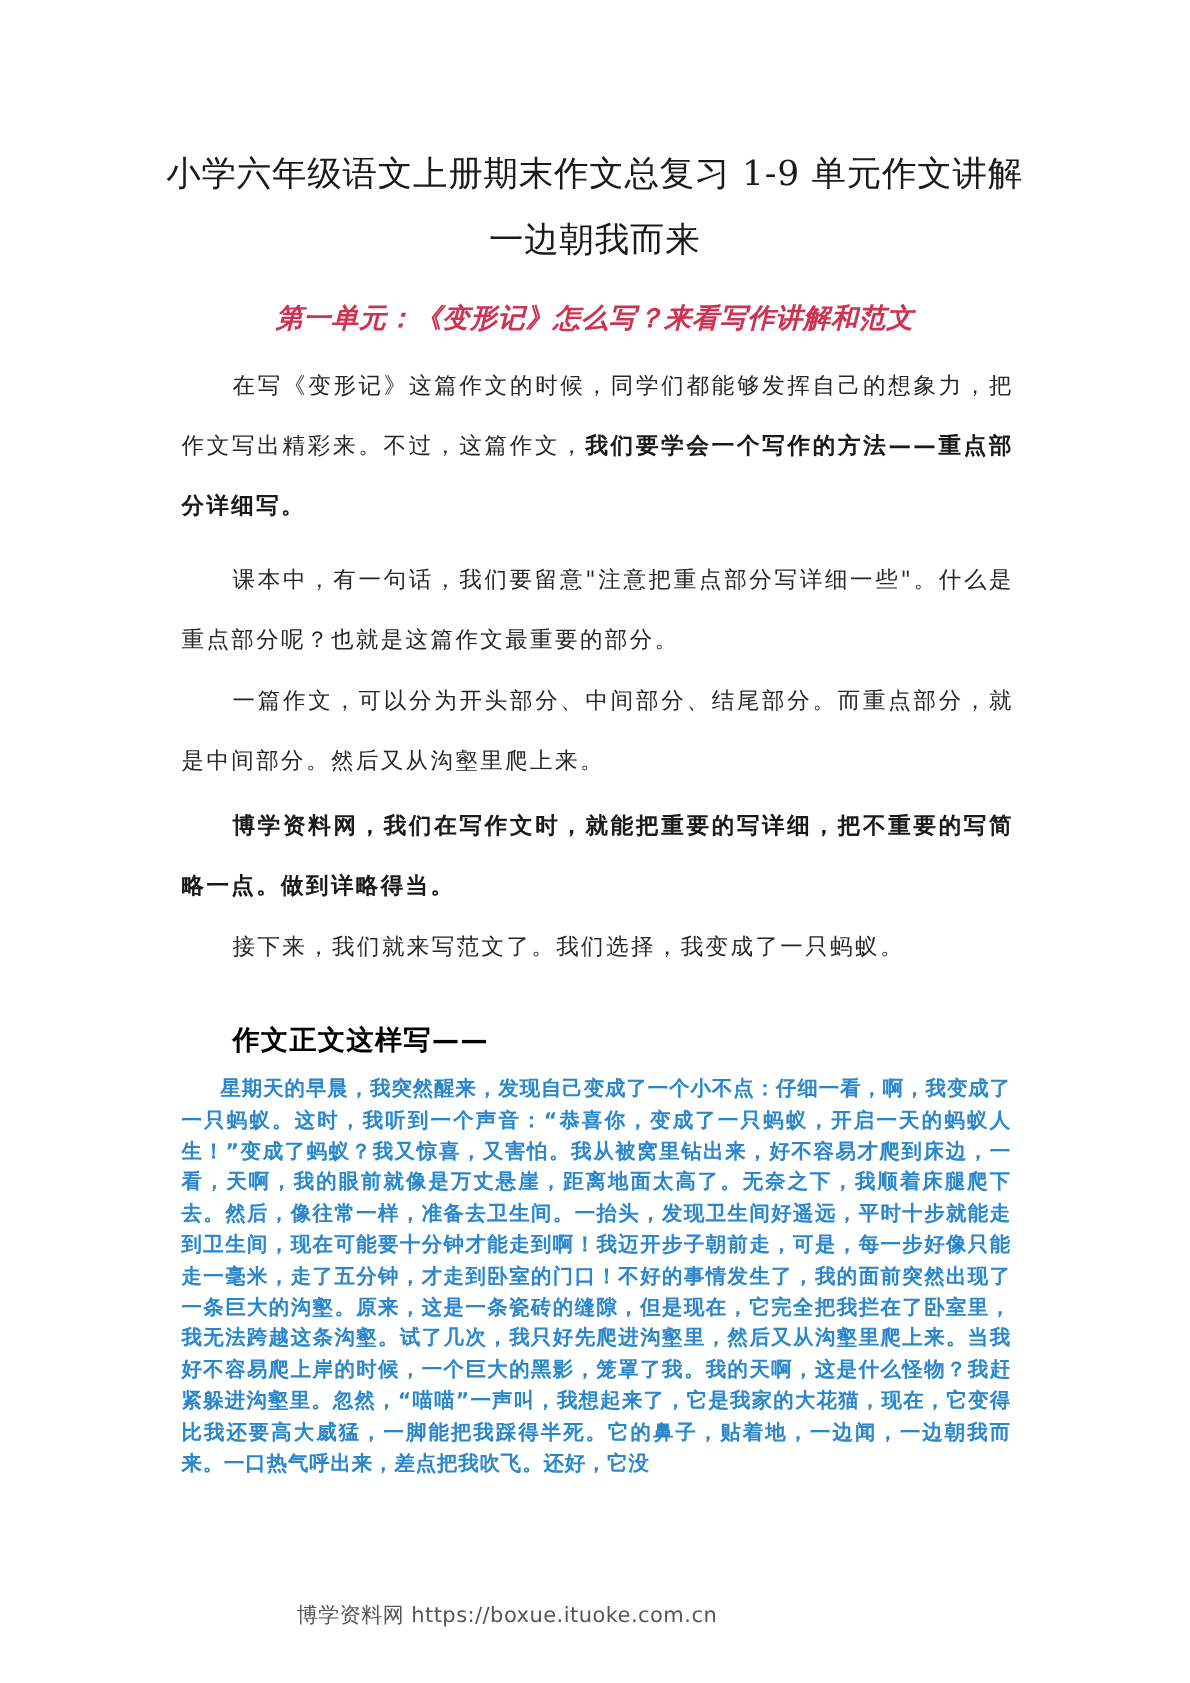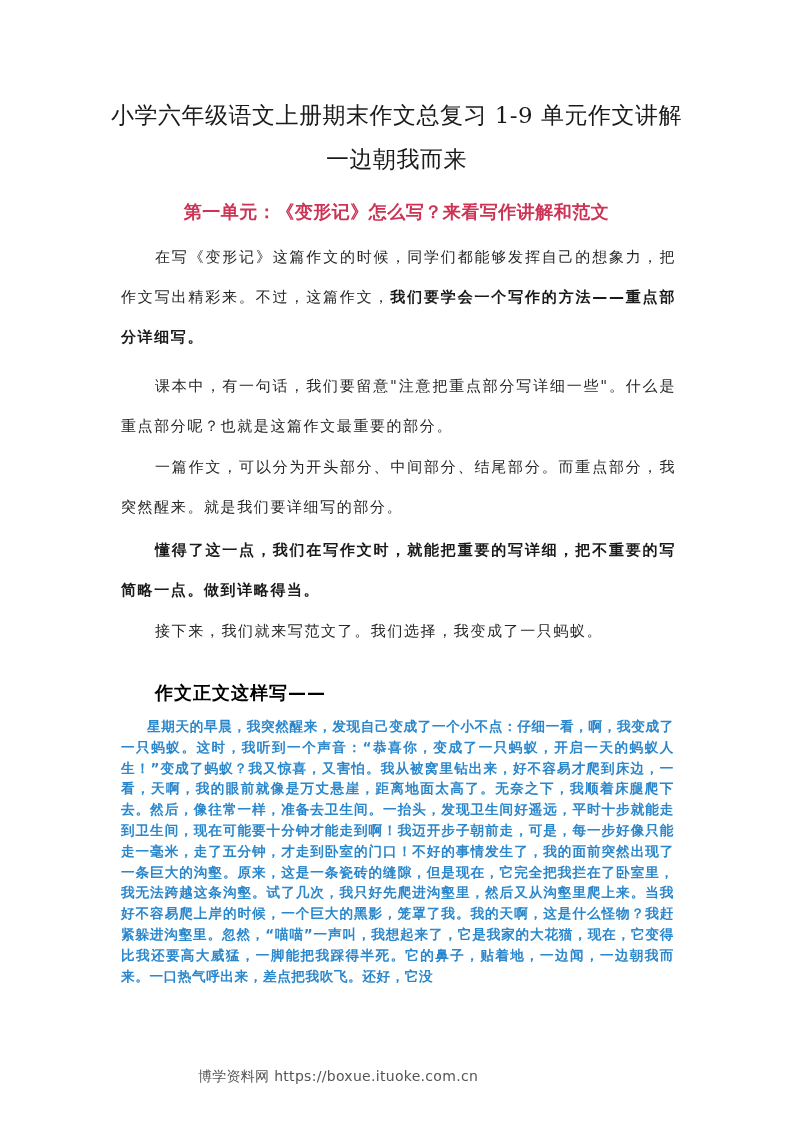--- a/index.html
+++ b/index.html
@@ -39,20 +39,21 @@
       left: 100px;
       width: 593px;
       top: 200px;
       text-align: center;
       font-family: "DejaVu Sans", "Liberation Sans", sans-serif;
       font-weight: bold;
       font-size: 18px;
       color: #cc3355;
       margin: 0;
       letter-spacing: 0.5px;
+      font-style: italic;
     }
     .body-block {
       position: absolute;
       left: 121px;
       width: 555px;
       font-size: 15px;
       line-height: 40px;
       letter-spacing: 1.6px;
       color: #262626;
       margin: 0;
@@ -114,23 +115,23 @@
 
   <h1 class="title title-line1">小学六年级语文上册期末作文总复习 1-9 单元作文讲解</h1>
   <h1 class="title title-line2">一边朝我而来</h1>
 
   <h2 class="section-heading">第一单元：《变形记》怎么写？来看写作讲解和范文</h2>
 
   <p class="body-block indent p1"><span>在写《变形记》这篇作文的时候，同学们都能够发挥自己的想象力，把作文写出精彩来。不过，这篇作文，</span><span class="bold">我们要学会一个写作的方法——重点部分详细写。</span></p>
 
   <p class="body-block indent p2"><span>课本中，有一句话，我们要留意"注意把重点部分写详细一些"。什么是重点部分呢？也就是这篇作文最重要的部分。</span></p>
 
-  <p class="body-block indent p3"><span>一篇作文，可以分为开头部分、中间部分、结尾部分。而重点部分，我突然醒来。就是我们要详细写的部分。</span></p>
+  <p class="body-block indent p3"><span>一篇作文，可以分为开头部分、中间部分、结尾部分。而重点部分，就是中间部分。然后又从沟壑里爬上来。</span></p>
 
-  <p class="body-block indent p4"><span class="bold">懂得了这一点，我们在写作文时，就能把重要的写详细，把不重要的写简略一点。做到详略得当。</span></p>
+  <p class="body-block indent p4"><span class="bold">博学资料网，我们在写作文时，就能把重要的写详细，把不重要的写简略一点。做到详略得当。</span></p>
 
   <p class="body-block indent p5"><span>接下来，我们就来写范文了。我们选择，我变成了一只蚂蚁。</span></p>
 
   <p class="essay-label">作文正文这样写——</p>
 
   <p class="essay">星期天的早晨，我突然醒来，发现自己变成了一个小不点：仔细一看，啊，我变成了一只蚂蚁。这时，我听到一个声音：“恭喜你，变成了一只蚂蚁，开启一天的蚂蚁人生！”变成了蚂蚁？我又惊喜，又害怕。我从被窝里钻出来，好不容易才爬到床边，一看，天啊，我的眼前就像是万丈悬崖，距离地面太高了。无奈之下，我顺着床腿爬下去。然后，像往常一样，准备去卫生间。一抬头，发现卫生间好遥远，平时十步就能走到卫生间，现在可能要十分钟才能走到啊！我迈开步子朝前走，可是，每一步好像只能走一毫米，走了五分钟，才走到卧室的门口！不好的事情发生了，我的面前突然出现了一条巨大的沟壑。原来，这是一条瓷砖的缝隙，但是现在，它完全把我拦在了卧室里，我无法跨越这条沟壑。试了几次，我只好先爬进沟壑里，然后又从沟壑里爬上来。当我好不容易爬上岸的时候，一个巨大的黑影，笼罩了我。我的天啊，这是什么怪物？我赶紧躲进沟壑里。忽然，“喵喵”一声叫，我想起来了，它是我家的大花猫，现在，它变得比我还要高大威猛，一脚能把我踩得半死。它的鼻子，贴着地，一边闻，一边朝我而来。一口热气呼出来，差点把我吹飞。还好，它没</p>
 
   <div class="footer">博学资料网 https://boxue.ituoke.com.cn</div>
 
 </div>

